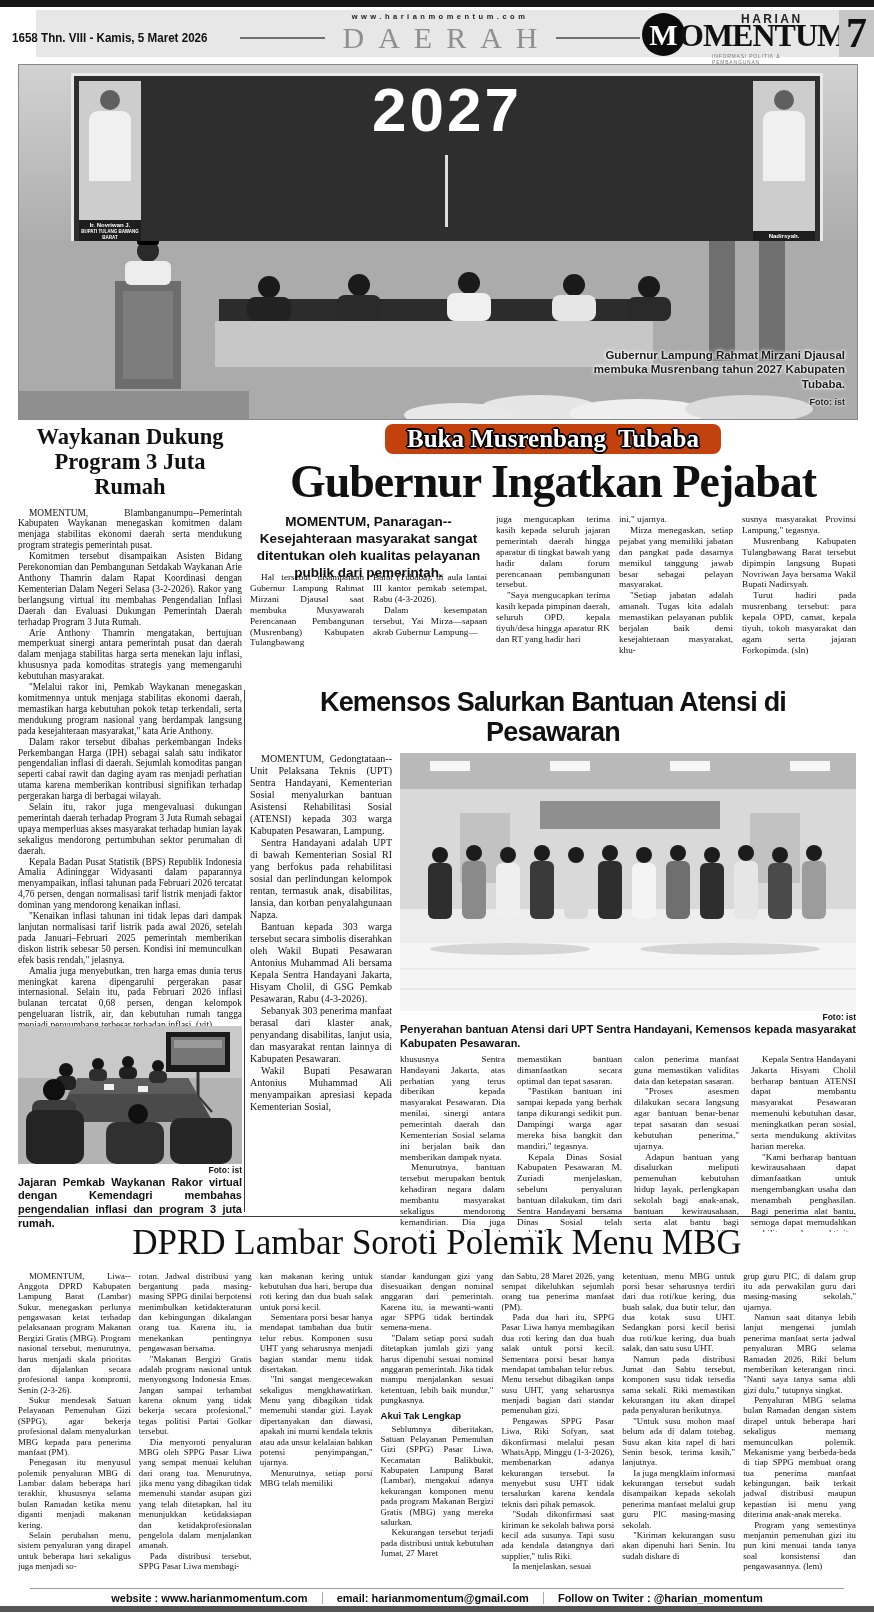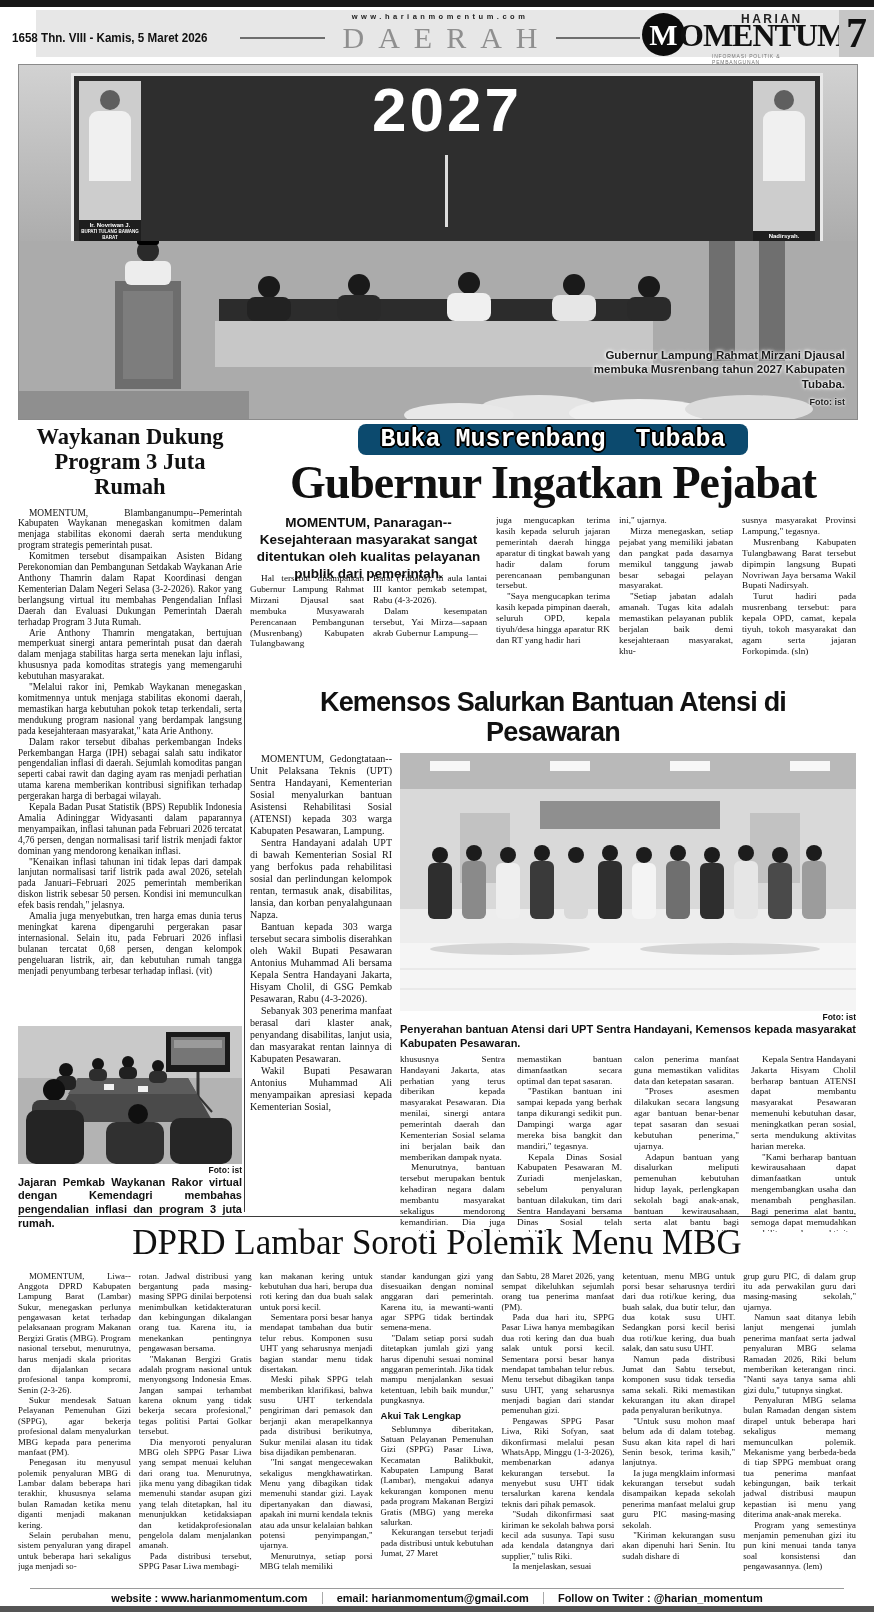--- a/index.html
+++ b/index.html
@@ -58,22 +58,22 @@
   .credit{text-align:right;font-family:"Liberation Sans",sans-serif;font-weight:bold;font-size:8.5px;margin:1px 0;}
   .caption{font-family:"Liberation Sans",sans-serif;font-weight:bold;font-size:11px;line-height:1.25;text-align:justify;}
   
   .art-way{position:absolute;left:18px;top:424px;width:224px;}
   .way-title{font-weight:bold;font-size:22.5px;line-height:1.12;text-align:center;margin:0 0 8px 0;}
   .way-body{height:518px;overflow:hidden;font-size:9.4px;line-height:1.16;}
   .photo-frame{background:#b5b5b5;overflow:hidden;position:relative;}
   
   .art-gub{position:absolute;left:250px;top:424px;width:606px;}
   .kicker-wrap{text-align:center;margin-bottom:4px;}
-  .kicker{display:inline-block;background:#0c4a6e;border-radius:8px;padding:1px 22px;
-          font-family:Liberation Mono, monospace;font-weight:bold;font-size:25px;color:#fff;white-space:pre;
+  .kicker{display:inline-block;background:#c2410c;border-radius:8px;padding:1px 22px;
+          font-family:Liberation Serif, serif;font-weight:bold;font-size:25px;color:#fff;white-space:pre;
           text-shadow:-2px 0 #000,2px 0 #000,0 -2px #000,0 2px #000,-1px -1px #000,1px 1px #000,-1px 1px #000,1px -1px #000;}
   .gub-head{font-weight:bold;font-size:46px;line-height:1.05;letter-spacing:-1px;text-align:center;margin:0 0 8px 0;}
   .gub-grid{display:grid;grid-template-columns:repeat(5,1fr);grid-template-rows:58px 88px;column-gap:9px;height:146px;overflow:hidden;}
   .gub-lead{grid-column:1/3;grid-row:1;font-family:"Liberation Sans",sans-serif;font-weight:bold;
             font-size:13.5px;line-height:1.25;text-align:center;}
   .gcol{font-size:9.2px;line-height:1.18;overflow:hidden;}
   .gc1{grid-column:1;grid-row:2;} .gc2{grid-column:2;grid-row:2;}
   .gc3{grid-column:3;grid-row:1/3;} .gc4{grid-column:4;grid-row:1/3;} .gc5{grid-column:5;grid-row:1/3;}
   
   .vrule{position:absolute;left:244px;top:690px;width:1px;height:522px;background:#3a3a3a;}
@@ -191,20 +191,21 @@
   </div>
 
   <div class="art-way">
     <h1 class="way-title">Waykanan Dukung Program 3 Juta Rumah</h1>
     <div class="way-body btxt">
         <p>MOMENTUM, Blambanganumpu--Pemerintah Kabupaten Waykanan menegaskan komitmen dalam menjaga stabilitas ekonomi daerah serta mendukung program strategis pemerintah pusat.</p>
         <p>Komitmen tersebut disampaikan Asisten Bidang Perekonomian dan Pembangunan Setdakab Waykanan Arie Anthony Thamrin dalam Rapat Koordinasi dengan Kementerian Dalam Negeri Selasa (3-2-2026). Rakor yang berlangsung virtual itu membahas Pengendalian Inflasi Daerah dan Evaluasi Dukungan Pemerintah Daerah terhadap Program 3 Juta Rumah.</p>
         <p>Arie Anthony Thamrin mengatakan, bertujuan memperkuat sinergi antara pemerintah pusat dan daerah dalam menjaga stabilitas harga serta menekan laju inflasi, khususnya pada komoditas strategis yang memengaruhi kebutuhan masyarakat.</p>
         <p>"Melalui rakor ini, Pemkab Waykanan menegaskan komitmennya untuk menjaga stabilitas ekonomi daerah, memastikan harga kebutuhan pokok tetap terkendali, serta mendukung program nasional yang berdampak langsung pada kesejahteraan masyarakat," kata Arie Anthony.</p>
         <p>Dalam rakor tersebut dibahas perkembangan Indeks Perkembangan Harga (IPH) sebagai salah satu indikator pengendalian inflasi di daerah. Sejumlah komoditas pangan seperti cabai rawit dan daging ayam ras menjadi perhatian utama karena memberikan kontribusi signifikan terhadap pergerakan harga di berbagai wilayah.</p>
+        <p>Selain itu, rakor juga mengevaluasi dukungan pemerintah daerah terhadap Program 3 Juta Rumah sebagai upaya memperluas akses masyarakat terhadap hunian layak sekaligus mendorong pertumbuhan sektor perumahan di daerah.</p>
         <p>Kepala Badan Pusat Statistik (BPS) Republik Indonesia Amalia Adininggar Widyasanti dalam paparannya menyampaikan, inflasi tahunan pada Februari 2026 tercatat 4,76 persen, dengan normalisasi tarif listrik menjadi faktor dominan yang mendorong kenaikan inflasi.</p>
         <p>"Kenaikan inflasi tahunan ini tidak lepas dari dampak lanjutan normalisasi tarif listrik pada awal 2026, setelah pada Januari–Februari 2025 pemerintah memberikan diskon listrik sebesar 50 persen. Kondisi ini memunculkan efek basis rendah," jelasnya.</p>
         <p>Amalia juga menyebutkan, tren harga emas dunia terus meningkat karena dipengaruhi pergerakan pasar internasional. Selain itu, pada Februari 2026 inflasi bulanan tercatat 0,68 persen, dengan kelompok pengeluaran listrik, air, dan kebutuhan rumah tangga menjadi penyumbang terbesar terhadap inflasi. (vit)</p>
       </div>
     <div class="photo-frame" style="width:224px;height:138px">
       <svg width="224" height="138" viewBox="0 0 224 138">
         <rect width="224" height="138" fill="#b3b3b3"></rect>
         <rect width="224" height="52" fill="#c9c9c9"></rect>
         <rect x="148" y="6" width="64" height="40" fill="#191919"></rect>
         <rect x="153" y="11" width="54" height="28" fill="#767676"></rect>
@@ -363,21 +364,20 @@
         </div>
       <div class="mcol btxt cont">
           <p>rotan. Jadwal distribusi yang bergantung pada masing-masing SPPG dinilai berpotensi menimbulkan ketidakteraturan dan kebingungan dikalangan orang tua. Karena itu, ia menekankan pentingnya pengawasan bersama.</p>
           <p>"Makanan Bergizi Gratis adalah program nasional untuk menyongsong Indonesia Emas. Jangan sampai terhambat karena oknum yang tidak bekerja secara profesional," tegas politisi Partai Golkar tersebut.</p>
           <p>Dia menyoroti penyaluran MBG oleh SPPG Pasar Liwa yang sempat menuai keluhan dari orang tua. Menurutnya, jika menu yang dibagikan tidak memenuhi standar asupan gizi yang telah ditetapkan, hal itu menunjukkan ketidaksiapan dan ketidakprofesionalan pengelola dalam menjalankan amanah.</p>
           <p>Pada distribusi tersebut, SPPG Pasar Liwa membagi-</p>
         </div>
       <div class="mcol btxt cont">
           <p>kan makanan kering untuk kebutuhan dua hari, berupa dua roti kering dan dua buah salak untuk porsi kecil.</p>
           <p>Sementara porsi besar hanya mendapat tambahan dua butir telur rebus. Komponen susu UHT yang seharusnya menjadi bagian standar menu tidak disertakan.</p>
-          <p>Meski pihak SPPG telah memberikan klarifikasi, bahwa susu UHT terkendala pengiriman dari pemasok dan berjanji akan merapelkannya pada distribusi berikutnya, Sukur menilai alasan itu tidak bisa dijadikan pembenaran.</p>
           <p>"Ini sangat mengecewakan sekaligus mengkhawatirkan. Menu yang dibagikan tidak memenuhi standar gizi. Layak dipertanyakan dan diawasi, apakah ini murni kendala teknis atau ada unsur kelalaian bahkan potensi penyimpangan," ujarnya.</p>
           <p>Menurutnya, setiap porsi MBG telah memiliki</p>
         </div>
       <div class="mcol">
         <div class="btxt cont">
             <p>standar kandungan gizi yang disesuaikan dengan nominal anggaran dari pemerintah. Karena itu, ia mewanti-wanti agar SPPG tidak bertindak semena-mena.</p>
             <p>"Dalam setiap porsi sudah ditetapkan jumlah gizi yang harus dipenuhi sesuai nominal anggaran pemerintah. Jika tidak mampu menjalankan sesuai ketentuan, lebih baik mundur," pungkasnya.</p>
           </div>
         <div class="subhead">Akui Tak Lengkap</div>
         <div class="btxt">

